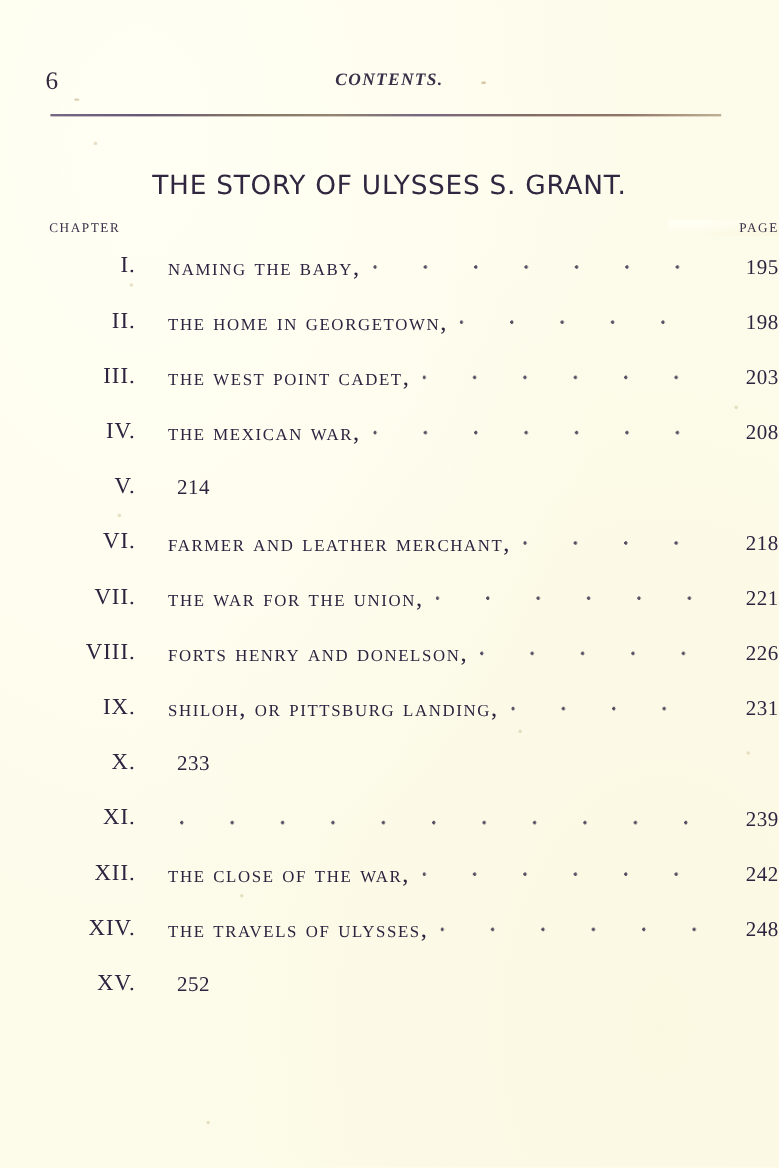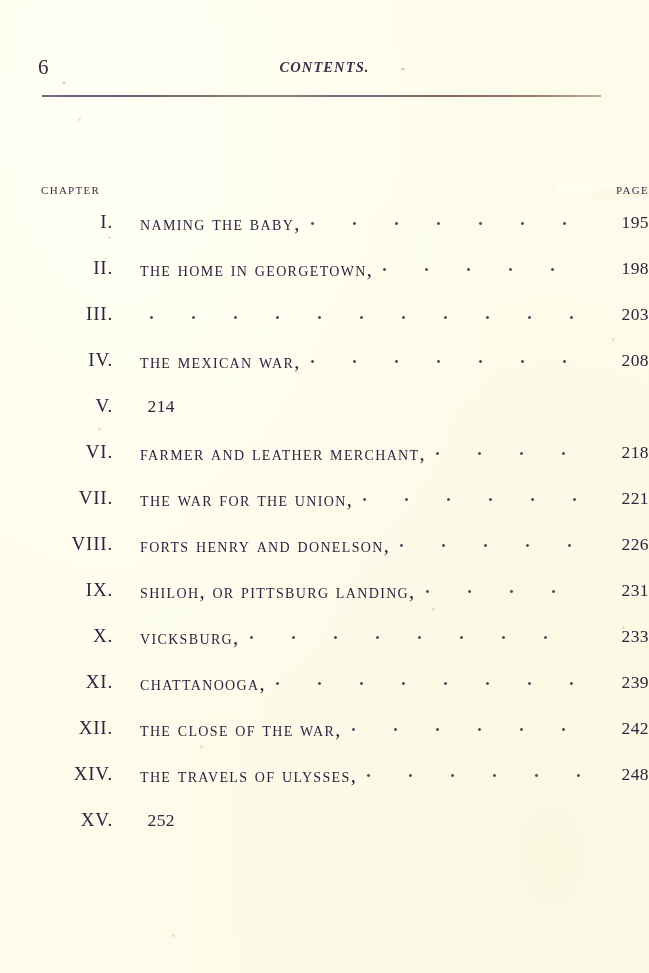--- a/index.html
+++ b/index.html
@@ -207,20 +207,21 @@
 
   <div class="running-head">
     <div class="folio">6</div>
     <div class="head-title">CONTENTS.</div>
     <div class="head-speck"></div>
     <div class="folio-speck"></div>
   </div>
 
   <div class="rule"></div>
 
+  <div class="main-title">THE STORY OF ULYSSES S. GRANT.</div>
 
   <div class="col-head chapter">CHAPTER</div>
   <div class="col-head page">PAGE</div>
 
   <div class="toc">
       <div class="toc-row">
         <div class="num">I.</div>
         <div class="entry">
           <span class="entry-title">Naming the Baby,</span>
           <span class="leaders"></span>
@@ -231,20 +232,21 @@
         <div class="num">II.</div>
         <div class="entry">
           <span class="entry-title">The Home in Georgetown,</span>
           <span class="leaders"></span>
         </div>
         <div class="pg">198</div>
       </div>
       <div class="toc-row">
         <div class="num">III.</div>
         <div class="entry">
+          <span class="entry-title">The West Point Cadet,</span>
           <span class="leaders"></span>
         </div>
         <div class="pg">203</div>
       </div>
       <div class="toc-row">
         <div class="num">IV.</div>
         <div class="entry">
           <span class="entry-title">The Mexican War,</span>
           <span class="leaders"></span>
         </div>
@@ -281,30 +283,25 @@
       <div class="toc-row">
         <div class="num">IX.</div>
         <div class="entry">
           <span class="entry-title">Shiloh, or Pittsburg Landing,</span>
           <span class="leaders"></span>
         </div>
         <div class="pg">231</div>
       </div>
       <div class="toc-row">
         <div class="num">X.</div>
-        <div class="entry">
-          <span class="entry-title">Vicksburg,</span>
-          <span class="leaders"></span>
-        </div>
         <div class="pg">233</div>
       </div>
       <div class="toc-row">
         <div class="num">XI.</div>
         <div class="entry">
-          <span class="entry-title">Chattanooga,</span>
           <span class="leaders"></span>
         </div>
         <div class="pg">239</div>
       </div>
       <div class="toc-row">
         <div class="num">XII.</div>
         <div class="entry">
           <span class="entry-title">The Close of the War,</span>
           <span class="leaders"></span>
         </div>

